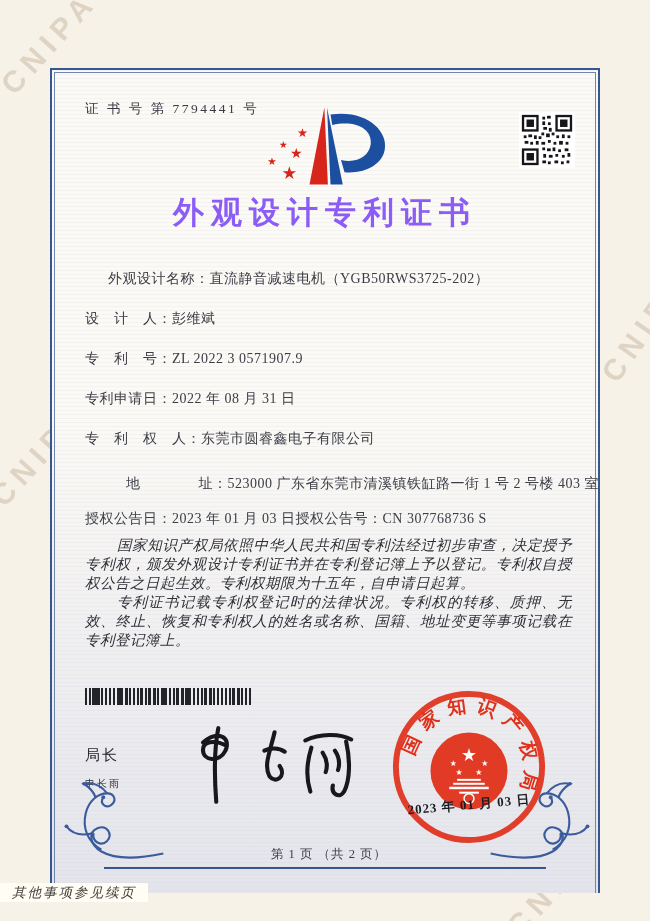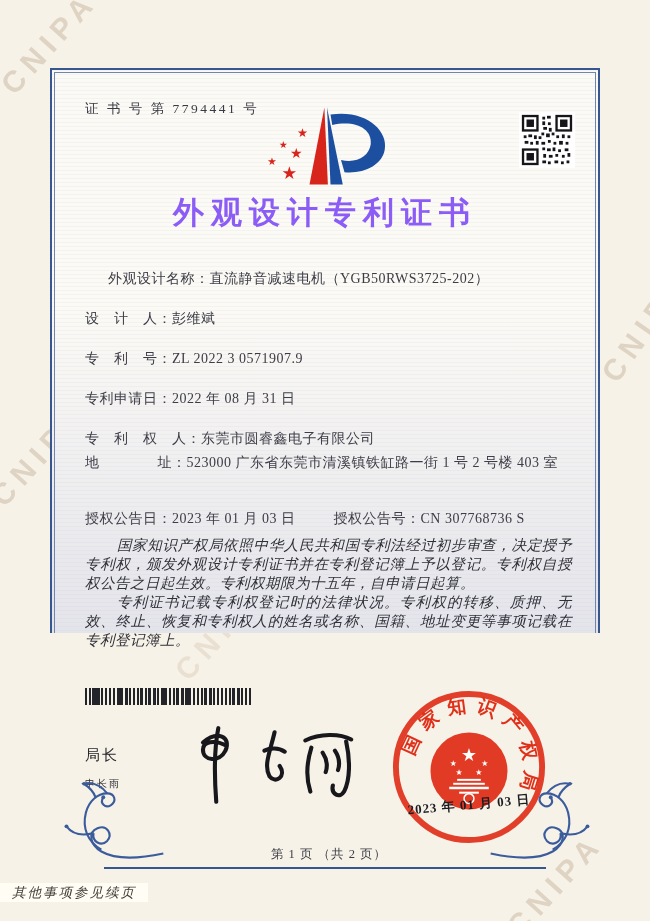--- a/index.html
+++ b/index.html
@@ -12,21 +12,21 @@
   
   .wm{
     position:absolute;font-family:"Liberation Sans","DejaVu Sans",sans-serif;
     font-weight:bold;font-size:30px;letter-spacing:7px;
     color:rgba(190,172,142,.42);transform:rotate(-48deg);
     white-space:nowrap;pointer-events:none;
   }
   .wm.faint{color:rgba(205,192,168,.35);}
   
   .frame{
-    position:absolute;left:50px;top:68px;width:550px;height:565px;
+    position:absolute;left:50px;top:68px;width:550px;height:825px;
     background:#fcfaf5;
     border-top:2.5px solid #35568f;border-left:2.5px solid #35568f;border-right:2.5px solid #35568f;
     box-sizing:border-box;
   }
   .frame-inner{
     position:absolute;left:2px;top:2px;right:2px;bottom:0;
     border-top:1px solid #7084b0;border-left:1px solid #7084b0;border-right:1px solid #7084b0;
     pointer-events:none;
   }
   .texture{
@@ -44,21 +44,21 @@
   .cert-no{position:absolute;left:33px;top:30px;font-size:13.5px;letter-spacing:2.5px;color:#3a3b44;}
   .qr{position:absolute;left:467px;top:42px;width:54px;height:54px;background:#fff;padding:1px;}
   .logo{position:absolute;left:205px;top:32px;width:140px;height:88px;}
   .title{
     position:absolute;left:0;right:0;top:122px;text-align:center;
     font-size:31px;font-weight:bold;letter-spacing:7px;color:#8b5cf6;
   }
   
   .fields{position:absolute;left:33px;right:18px;top:200px;font-size:14px;color:#3c3d46;}
   .frow{position:absolute;left:0;right:0;white-space:nowrap;letter-spacing:.5px;}
-  .frow .pair2{margin-left:38px;}
+  .frow .pair2{}
   
   .paras{
     position:absolute;left:33px;right:26px;top:466px;
     font-size:14.5px;line-height:19px;color:#2f3038;
     font-style:italic;letter-spacing:.5px;text-align:justify;
   }
   .paras p{margin:0;text-indent:2.2em;}
   
   .barcode{
     position:absolute;left:33px;top:618px;width:166px;height:17px;
@@ -188,21 +188,21 @@
       </div>
       <div class="frow" style="top:80px;">
         <span>专　利　号：</span><span>ZL 2022 3 0571907.9</span>
       </div>
       <div class="frow" style="top:120px;">
         <span>专利申请日：</span><span>2022 年 08 月 31 日</span>
       </div>
       <div class="frow" style="top:160px;">
         <span>专　利　权　人：</span><span>东莞市圆睿鑫电子有限公司</span>
       </div>
-      <div class="frow" style="top:184px;">
+      <div class="frow" style="top:205px;margin-left:41px;">
         <span>地　　　　址：</span><span>523000 广东省东莞市清溪镇铁缸路一街 1 号 2 号楼 403 室</span>
       </div>
       <div class="frow" style="top:240px;">
         <span>授权公告日：</span><span>2023 年 01 月 03 日</span><span class="pair2">授权公告号：</span><span>CN 307768736 S</span>
       </div>
     </div>
 
     <div class="paras">
       <p>国家知识产权局依照中华人民共和国专利法经过初步审查，决定授予专利权，颁发外观设计专利证书并在专利登记簿上予以登记。专利权自授权公告之日起生效。专利权期限为十五年，自申请日起算。</p>
       <p>专利证书记载专利权登记时的法律状况。专利权的转移、质押、无效、终止、恢复和专利权人的姓名或名称、国籍、地址变更等事项记载在专利登记簿上。</p>

